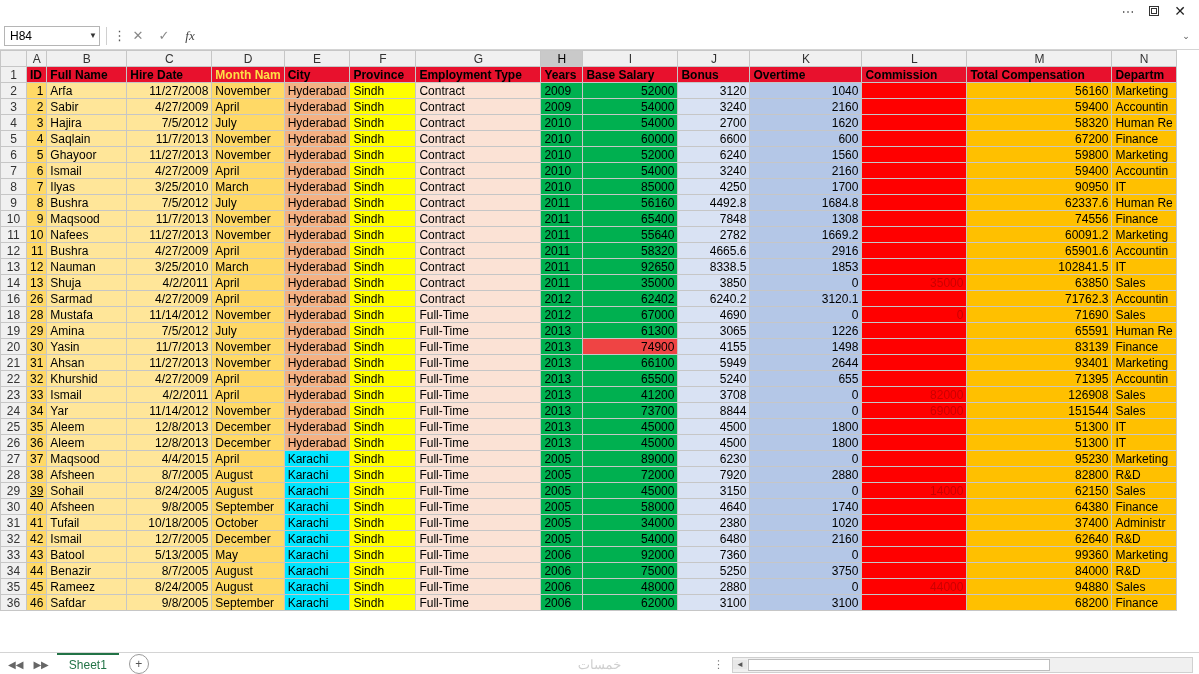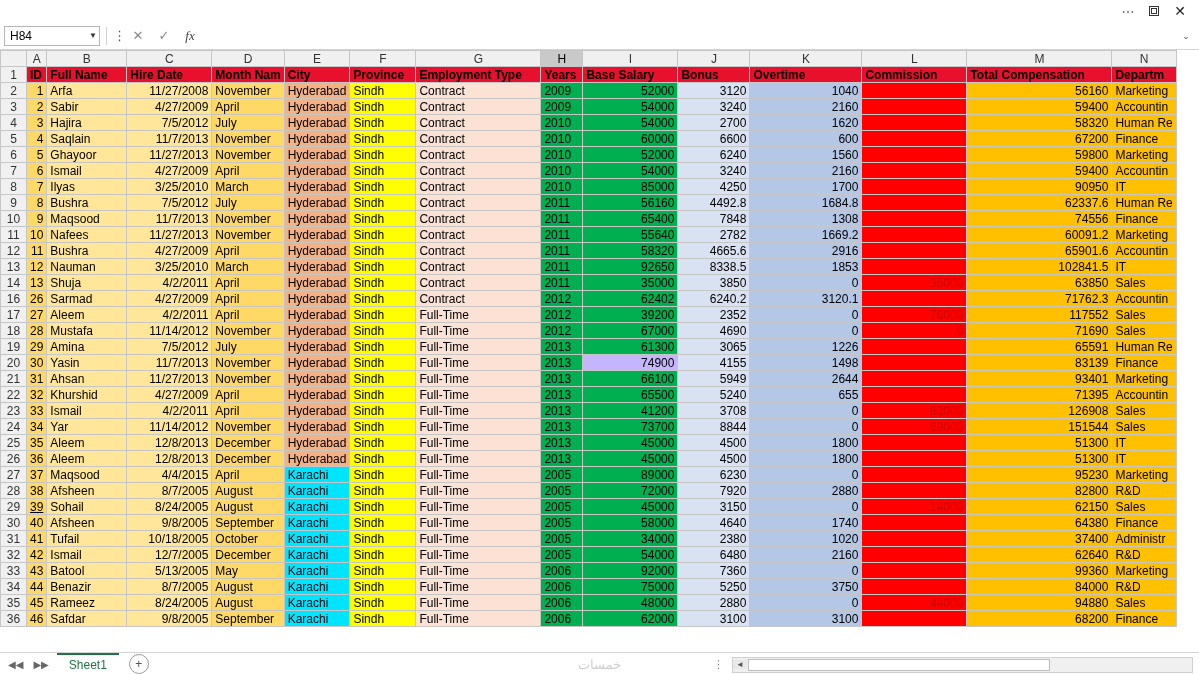--- a/index.html
+++ b/index.html
@@ -296,21 +296,21 @@
             <th style="width: 145px;">M</th>
             <th style="width: 60px;">N</th>
           </tr>
       </thead>
       <tbody id="sheet-body">
           <tr>
             <td class="rowhead">1</td>
             <td style="background: rgb(232, 17, 45); font-weight: bold; color: rgb(0, 0, 0);">ID</td>
             <td style="background: rgb(232, 17, 45); font-weight: bold; color: rgb(0, 0, 0);">Full Name</td>
             <td style="background: rgb(232, 17, 45); font-weight: bold; color: rgb(0, 0, 0);">Hire Date</td>
-            <td style="background: rgb(232, 17, 45); font-weight: bold; color: #000000;">Month Nam</td>
+            <td style="background: rgb(232, 17, 45); font-weight: bold; color: #fde047;">Month Nam</td>
             <td style="background: rgb(232, 17, 45); font-weight: bold; color: rgb(0, 0, 0);">City</td>
             <td style="background: rgb(232, 17, 45); font-weight: bold; color: rgb(0, 0, 0);">Province</td>
             <td style="background: rgb(232, 17, 45); font-weight: bold; color: rgb(0, 0, 0);">Employment Type</td>
             <td style="background: rgb(232, 17, 45); font-weight: bold; color: rgb(0, 0, 0);">Years</td>
             <td style="background: rgb(232, 17, 45); font-weight: bold; color: rgb(0, 0, 0);">Base Salary</td>
             <td style="background: rgb(232, 17, 45); font-weight: bold; color: rgb(0, 0, 0);">Bonus</td>
             <td style="background: rgb(232, 17, 45); font-weight: bold; color: rgb(0, 0, 0);">Overtime</td>
             <td style="background: rgb(232, 17, 45); font-weight: bold; color: rgb(0, 0, 0);">Commission</td>
             <td style="background: rgb(232, 17, 45); font-weight: bold; color: rgb(0, 0, 0);">Total Compensation</td>
             <td style="background: rgb(232, 17, 45); font-weight: bold; color: rgb(0, 0, 0);">Departm</td>
@@ -547,37 +547,20 @@
             <td style="background: rgb(251, 226, 213);">Contract</td>
             <td style="background: rgb(0, 176, 80);">2012</td>
             <td style="background: rgb(0, 176, 80); text-align: right;">62402</td>
             <td style="background: rgb(217, 226, 243); text-align: right;">6240.2</td>
             <td style="background: rgb(180, 199, 231); text-align: right;">3120.1</td>
             <td style="background: rgb(255, 0, 0); text-align: right; color: rgb(204, 0, 0);"></td>
             <td style="background: rgb(255, 192, 0); text-align: right; margin-left: 13px;">71762.3</td>
             <td style="background: rgb(255, 192, 0);">Accountin</td>
           </tr>
           <tr>
-            <td class="rowhead">17</td>
-            <td style="background: rgb(255, 217, 102); text-align: right;">27</td>
-            <td style="background: rgb(255, 230, 153);">Aleem</td>
-            <td style="background: rgb(255, 230, 153); text-align: right;">4/2/2011</td>
-            <td style="background: rgb(255, 217, 102);">April</td>
-            <td style="background: rgb(244, 177, 131);">Hyderabad</td>
-            <td style="background: rgb(255, 255, 0);">Sindh</td>
-            <td style="background: rgb(251, 226, 213);">Full-Time</td>
-            <td style="background: rgb(0, 176, 80);">2012</td>
-            <td style="background: rgb(0, 176, 80); text-align: right;">39200</td>
-            <td style="background: rgb(217, 226, 243); text-align: right;">2352</td>
-            <td style="background: rgb(180, 199, 231); text-align: right;">0</td>
-            <td style="background: rgb(255, 0, 0); text-align: right; color: rgb(204, 0, 0);">76000</td>
-            <td style="background: rgb(255, 192, 0); text-align: right;">117552</td>
-            <td style="background: rgb(255, 192, 0);">Sales</td>
-          </tr>
-          <tr>
             <td class="rowhead">18</td>
             <td style="background: rgb(255, 217, 102); text-align: right;">28</td>
             <td style="background: rgb(255, 230, 153);">Mustafa</td>
             <td style="background: rgb(255, 230, 153); text-align: right;">11/14/2012</td>
             <td style="background: rgb(255, 217, 102);">November</td>
             <td style="background: rgb(244, 177, 131);">Hyderabad</td>
             <td style="background: rgb(255, 255, 0);">Sindh</td>
             <td style="background: rgb(251, 226, 213);">Full-Time</td>
             <td style="background: rgb(0, 176, 80);">2012</td>
             <td style="background: rgb(0, 176, 80); text-align: right;">67000</td>
@@ -607,21 +590,21 @@
           <tr>
             <td class="rowhead">20</td>
             <td style="background: rgb(255, 217, 102); text-align: right;">30</td>
             <td style="background: rgb(255, 230, 153);">Yasin</td>
             <td style="background: rgb(255, 230, 153); text-align: right;">11/7/2013</td>
             <td style="background: rgb(255, 217, 102);">November</td>
             <td style="background: rgb(244, 177, 131);">Hyderabad</td>
             <td style="background: rgb(255, 255, 0);">Sindh</td>
             <td style="background: rgb(251, 226, 213);">Full-Time</td>
             <td style="background: rgb(0, 176, 80);">2013</td>
-            <td style="background: #c4b5fd; text-align: right;">74900</td>
+            <td style="background: #ef4444; text-align: right;">74900</td>
             <td style="background: rgb(217, 226, 243); text-align: right;">4155</td>
             <td style="background: rgb(180, 199, 231); text-align: right;">1498</td>
             <td style="background: rgb(255, 0, 0); text-align: right; color: rgb(204, 0, 0);"></td>
             <td style="background: rgb(255, 192, 0); text-align: right;">83139</td>
             <td style="background: rgb(255, 192, 0);">Finance</td>
           </tr>
           <tr>
             <td class="rowhead">21</td>
             <td style="background: rgb(255, 217, 102); text-align: right;">31</td>
             <td style="background: rgb(255, 230, 153);">Ahsan</td>

